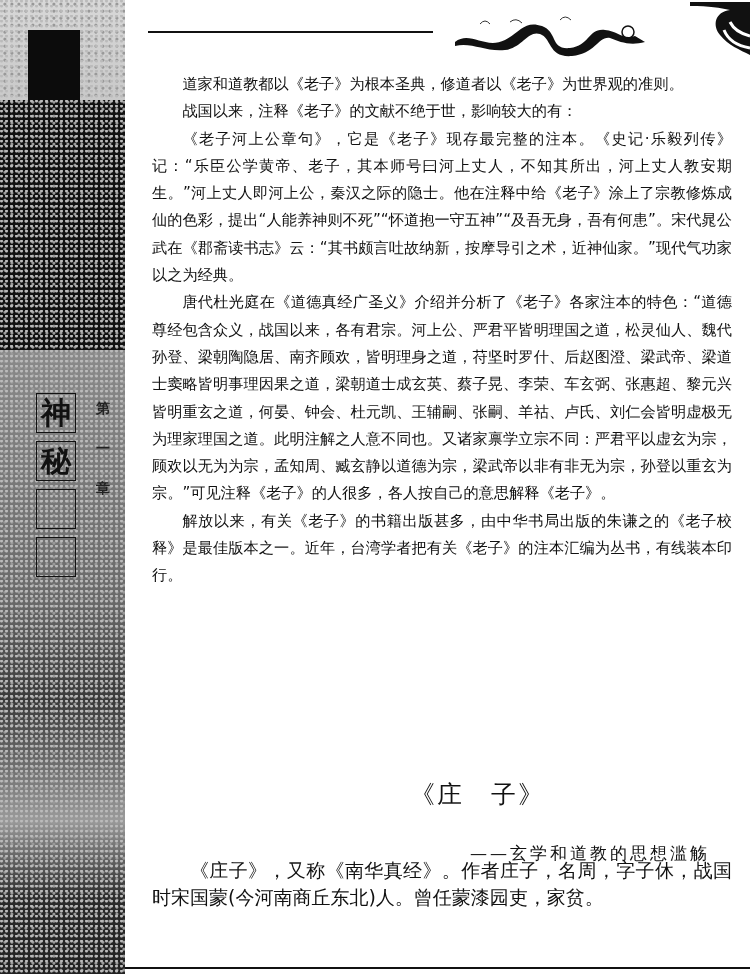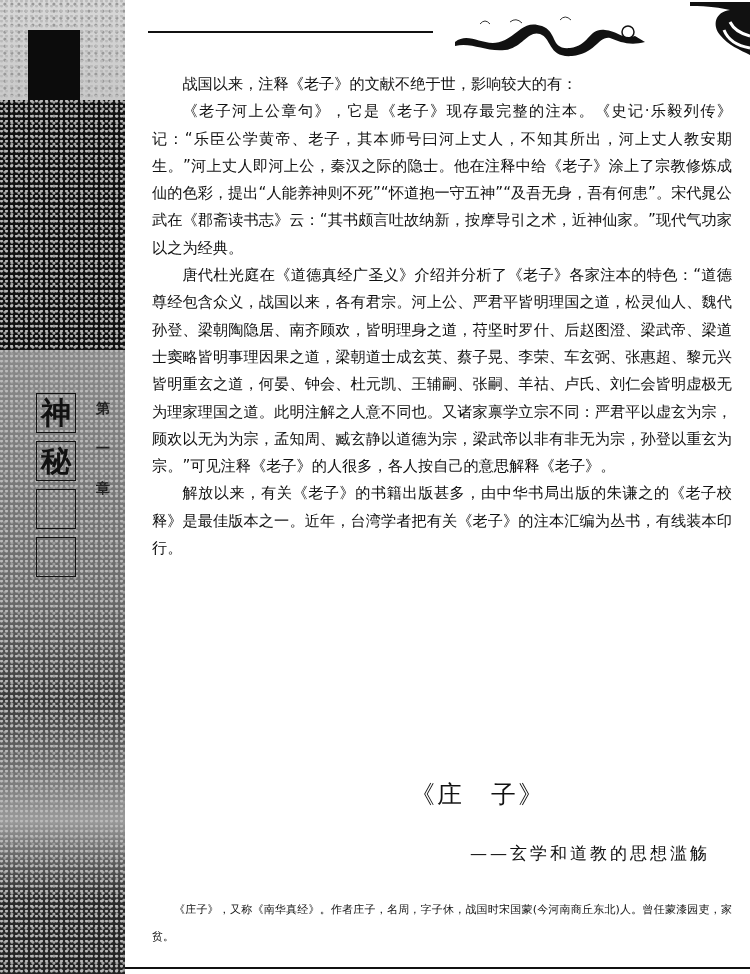--- a/index.html
+++ b/index.html
@@ -17,21 +17,21 @@
     font-family:"DejaVu Serif", serif; font-weight:bold; font-size:30px; line-height:38px; text-align:center; color:#111; }
   .sidebar .chapter-chars { position:absolute; left:93px; top:400px; width:20px; }
   .sidebar .chapter-char { display:block; font-size:14px; font-weight:bold; color:#222; margin-bottom:22px; text-align:center; }
   .header-rule { position:absolute; left:148px; top:31px; width:285px; height:2px; background:#111; }
   .dragon { position:absolute; left:450px; top:12px; width:200px; height:45px; }
   .corner-ornament { position:absolute; left:690px; top:0; width:60px; height:55px; }
   .content { position:absolute; left:152px; top:71px; width:580px; font-size:15.2px; line-height:27.3px; }
   .content p { margin:0; text-indent:2em; text-align:justify; }
   .heading { position:absolute; left:410px; top:778px; font-family:Liberation Serif, serif; font-size:25px; letter-spacing:2px;text-align:center; }
   .subheading { position:absolute; left:470px; top:842px; font-family:"DejaVu Serif", serif; font-size:17px; letter-spacing:3px; }
-  .content2 { position:absolute; left:152px; top:896px; width:580px; font-size:11px; line-height:27.3px; }
+  .content2 { position:absolute; left:152px; top:857px; width:580px; font-size:19px; line-height:27.3px; }
   .content2 p { margin:0; text-indent:2em; text-align:justify; }
   .footer-rule { position:absolute; left:125px; top:967px; width:625px; height:2px; background:#111; }
 </style>
 </head>
 <body>
 
 <div class="sidebar">
   <div class="topblock"></div>
   <div class="title-chars">
     <span class="title-char">神</span>
@@ -54,20 +54,21 @@
   <path d="M30,12 q5,-6 10,0 M60,10 q6,-5 12,1 M110,8 q5,-6 11,0" stroke="#333" stroke-width="1" fill="none"></path>
 </svg>
 
 <svg class="corner-ornament" viewBox="0 0 60 55">
   <path d="M0,2 L60,2 L60,55 C50,50 38,45 30,35 C22,25 25,12 40,10 C30,8 20,6 0,6 Z" fill="#111"></path>
   <path d="M34,30 C38,40 48,46 60,48" stroke="#fff" stroke-width="3" fill="none"></path>
   <path d="M40,22 C44,30 52,34 60,36" stroke="#fff" stroke-width="3" fill="none"></path>
 </svg>
 
 <div class="content">
+  <p>道家和道教都以《老子》为根本圣典，修道者以《老子》为世界观的准则。</p>
   <p>战国以来，注释《老子》的文献不绝于世，影响较大的有：</p>
   <p>《老子河上公章句》，它是《老子》现存最完整的注本。《史记·乐毅列传》记：“乐臣公学黄帝、老子，其本师号曰河上丈人，不知其所出，河上丈人教安期生。”河上丈人即河上公，秦汉之际的隐士。他在注释中给《老子》涂上了宗教修炼成仙的色彩，提出“人能养神则不死”“怀道抱一守五神”“及吾无身，吾有何患”。宋代晁公武在《郡斋读书志》云：“其书颇言吐故纳新，按摩导引之术，近神仙家。”现代气功家以之为经典。</p>
   <p>唐代杜光庭在《道德真经广圣义》介绍并分析了《老子》各家注本的特色：“道德尊经包含众义，战国以来，各有君宗。河上公、严君平皆明理国之道，松灵仙人、魏代孙登、梁朝陶隐居、南齐顾欢，皆明理身之道，苻坚时罗什、后赵图澄、梁武帝、梁道士窦略皆明事理因果之道，梁朝道士成玄英、蔡子晃、李荣、车玄弼、张惠超、黎元兴皆明重玄之道，何晏、钟会、杜元凯、王辅嗣、张嗣、羊祜、卢氏、刘仁会皆明虚极无为理家理国之道。此明注解之人意不同也。又诸家禀学立宗不同：严君平以虚玄为宗，顾欢以无为为宗，孟知周、臧玄静以道德为宗，梁武帝以非有非无为宗，孙登以重玄为宗。”可见注释《老子》的人很多，各人按自己的意思解释《老子》。</p>
   <p>解放以来，有关《老子》的书籍出版甚多，由中华书局出版的朱谦之的《老子校释》是最佳版本之一。近年，台湾学者把有关《老子》的注本汇编为丛书，有线装本印行。</p>
 </div>
 
 <div class="heading">《庄　子》</div>
 <div class="subheading">——玄学和道教的思想滥觞</div>
 
 <div class="content2">

